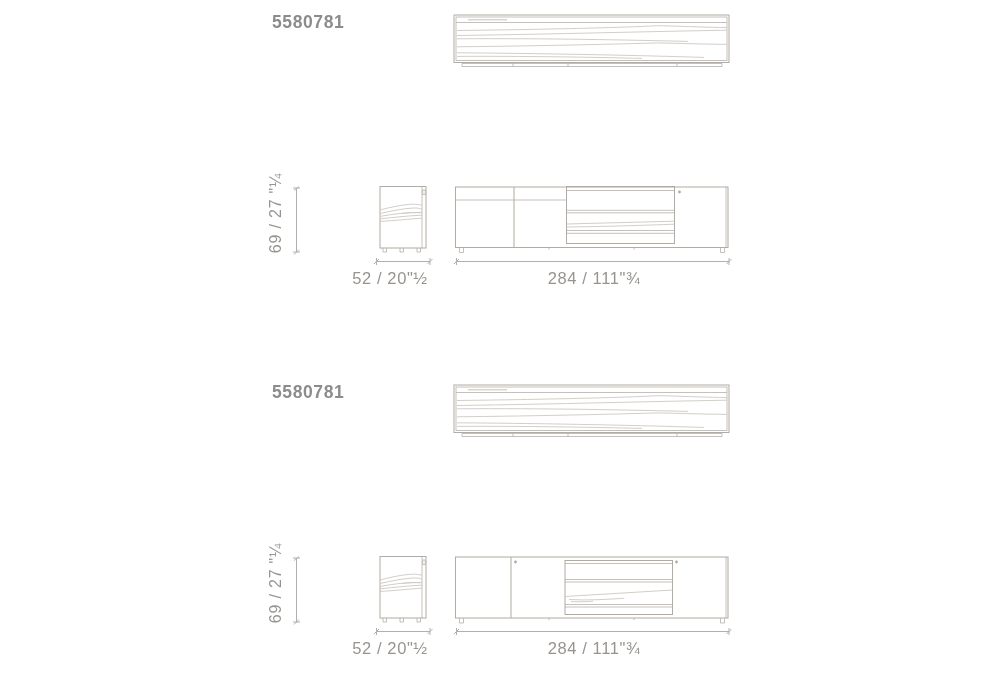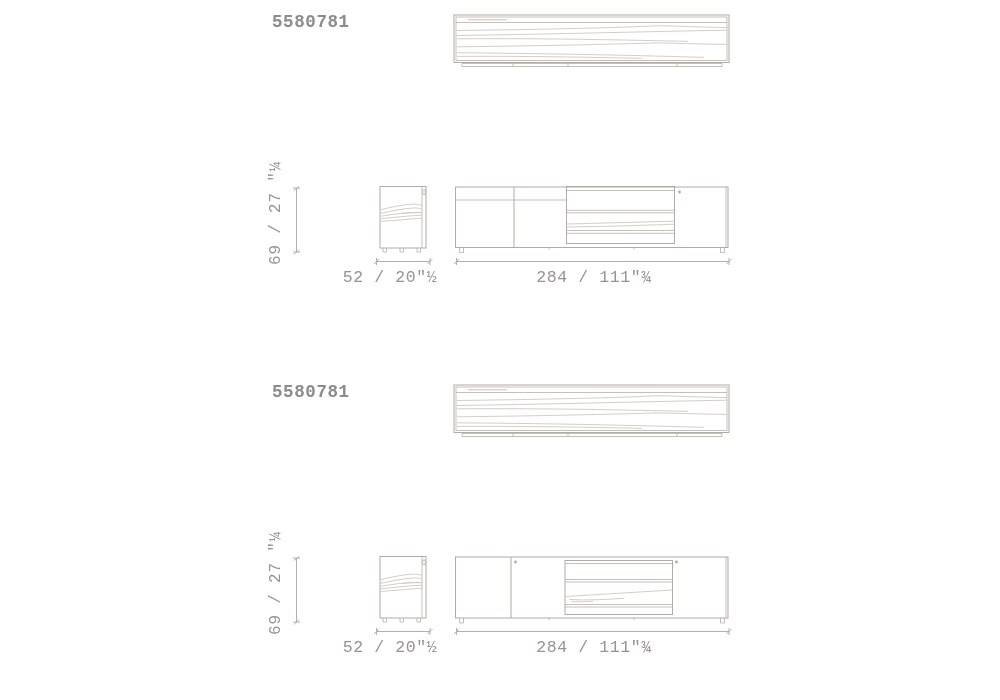--- a/index.html
+++ b/index.html
@@ -10,21 +10,21 @@
     --dim-text:#97948f;
     --background:#ffffff;
   }
   html,body{margin:0;padding:0;}
   body{
     width:1000px;height:700px;
     background:var(--background);
     font-family:"Liberation Sans", sans-serif;
     overflow:hidden;
   }
-  .canvas{position:relative;width:1000px;height:580px;background:var(--background);font-family:Liberation Mono, monospace;}
+  .canvas{position:relative;width:1000px;height:580px;background:var(--background);}
   .group{position:absolute;left:0;width:1000px;height:330px;}
   #g0{top:0;}
   #g1{top:370px;}
   .code{
     position:absolute;left:272px;top:12px;
     font-size:17.5px;font-weight:bold;letter-spacing:.6px;
     color:var(--label-text);white-space:nowrap;
   }
   svg{position:absolute;overflow:visible;display:block;}
   .top-view{left:452px;top:13px;}

